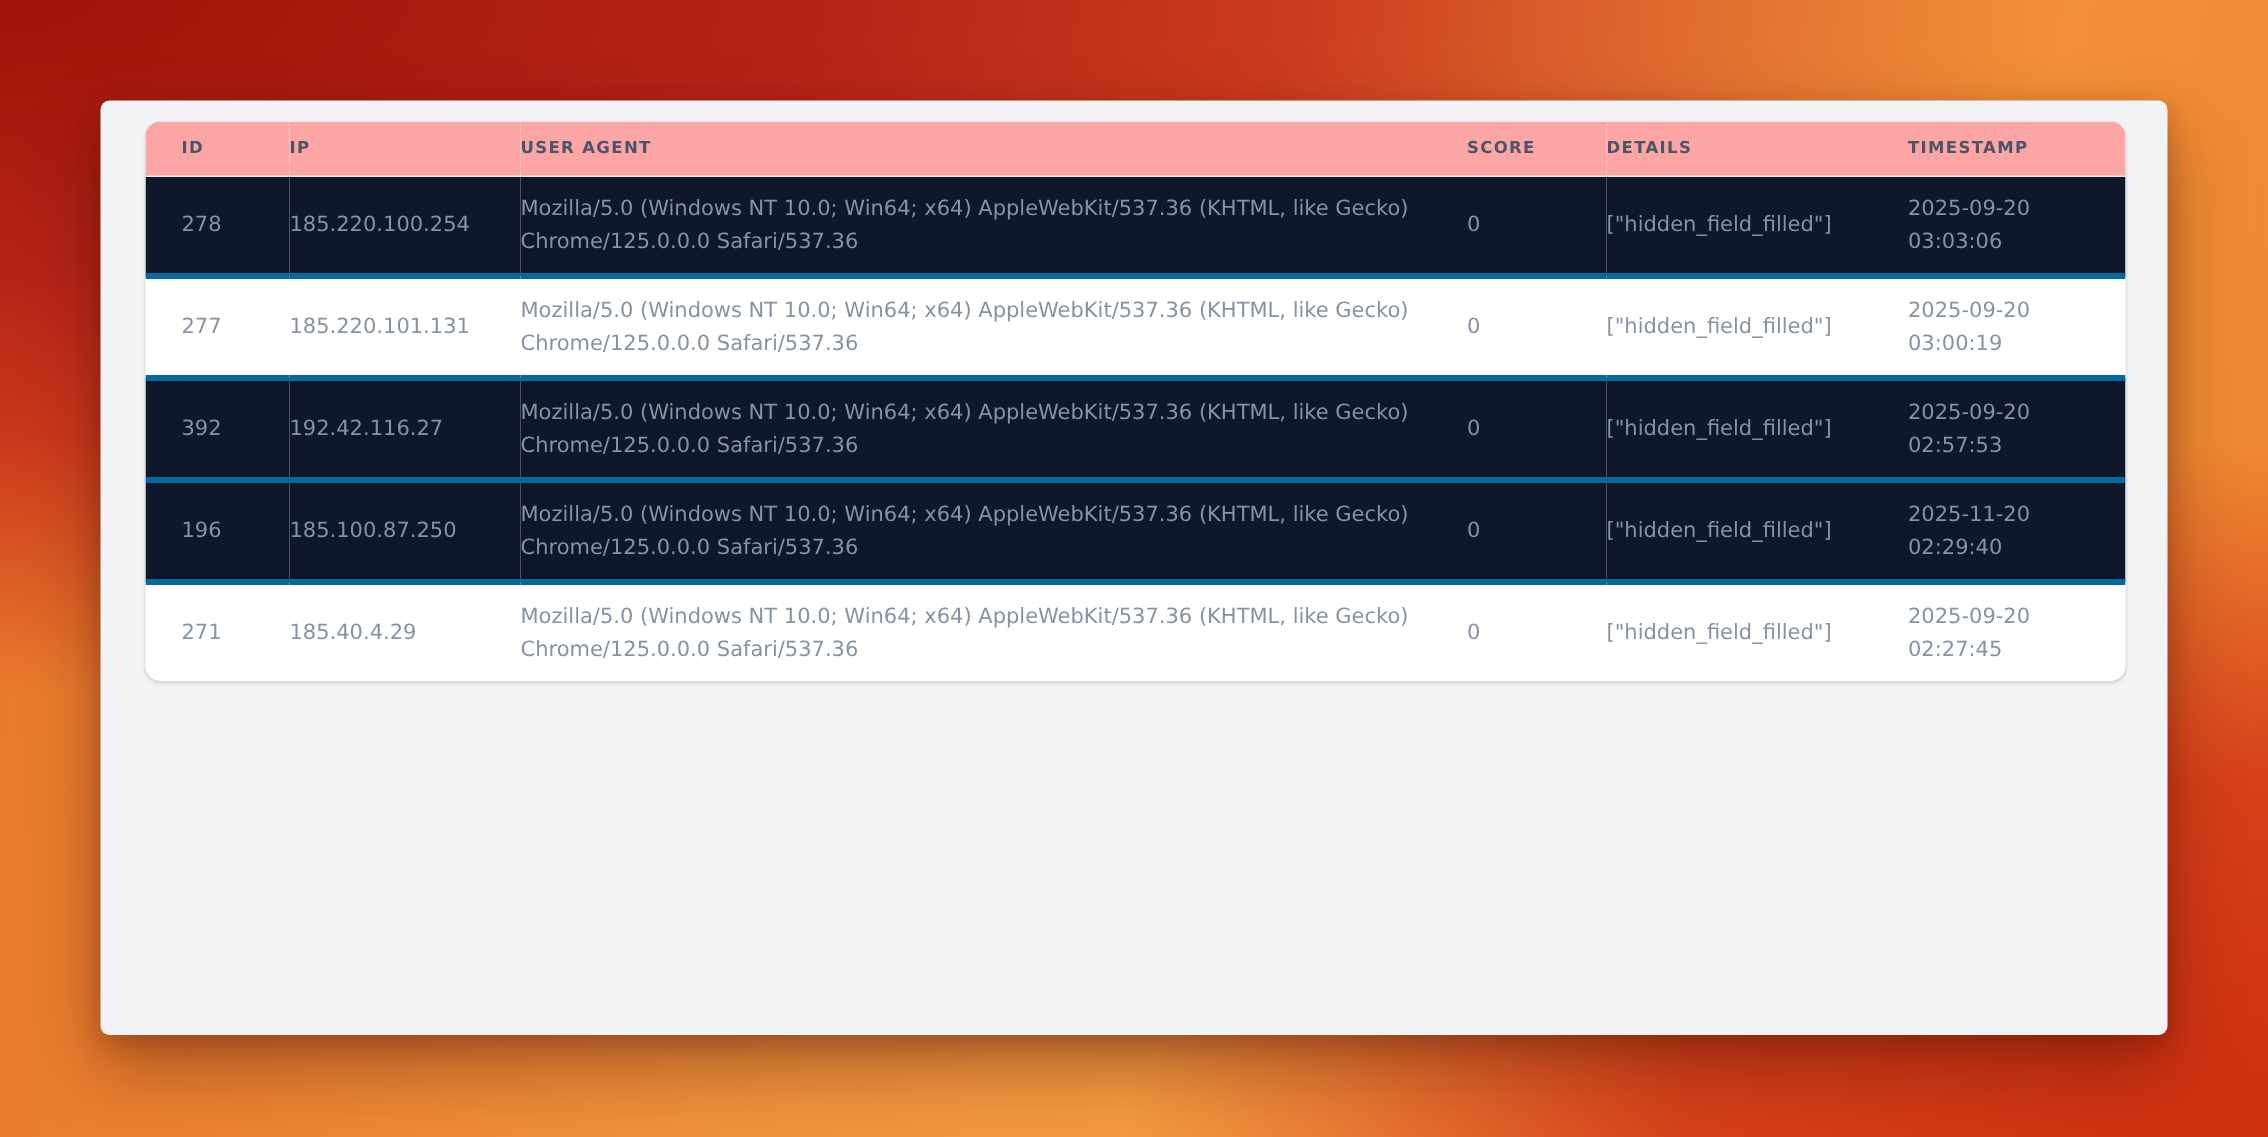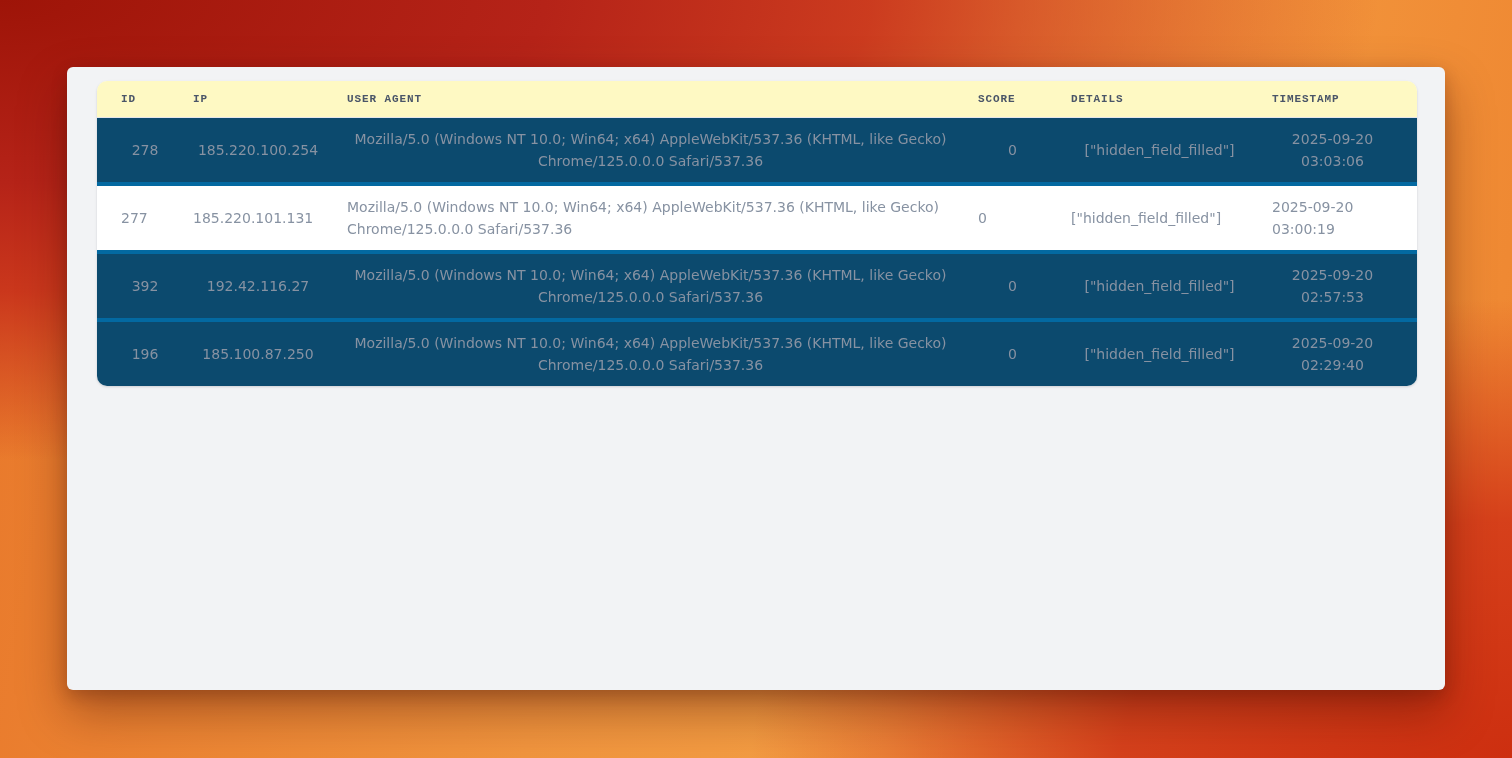--- a/index.html
+++ b/index.html
@@ -42,36 +42,35 @@
   }
   thead th {
     text-align: left;
     font-size: 11px;
     font-weight: 700;
     letter-spacing: 0.9px;
     text-transform: uppercase;
     color: #4a5568;
     padding: 11px 24px 11px 0;
     line-height: 14px;
-    background: #fef9c3;
+    background: #fca5a5;
     border-bottom: 1px solid #e4e6ea;
-    font-family: Liberation Mono, monospace;
   }
   th:first-child, td:first-child { padding-left: 24px; }
   tbody td {
     font-size: 14px;
     line-height: 22px;
     color: #8792a2;
     padding: 10px 24px 10px 0;
     vertical-align: middle;
     word-wrap: break-word;
   }
   tbody tr { border-top: 4px solid #0369a1; }
   tbody tr:first-child { border-top: none; }
-  tbody tr.stripe { background: #0c4a6e; text-align: center; }
+  tbody tr.stripe { background: #0f172a; }
 </style>
 </head>
 <body>
 
 <div class="panel">
 
   <div class="table-card">
     <table>
       <colgroup>
         <col style="width:96px">
@@ -115,18 +114,26 @@
           <td>0</td>
           <td>["hidden_field_filled"]</td>
           <td>2025-09-20 02:57:53</td>
         </tr>
         <tr class="stripe">
           <td>196</td>
           <td>185.100.87.250</td>
           <td>Mozilla/5.0 (Windows NT 10.0; Win64; x64) AppleWebKit/537.36 (KHTML, like Gecko) Chrome/125.0.0.0 Safari/537.36</td>
           <td>0</td>
           <td>["hidden_field_filled"]</td>
-          <td>2025-09-20 02:29:40</td>
+          <td>2025-11-20 02:29:40</td>
+        </tr>
+        <tr>
+          <td>271</td>
+          <td>185.40.4.29</td>
+          <td>Mozilla/5.0 (Windows NT 10.0; Win64; x64) AppleWebKit/537.36 (KHTML, like Gecko) Chrome/125.0.0.0 Safari/537.36</td>
+          <td>0</td>
+          <td>["hidden_field_filled"]</td>
+          <td>2025-09-20 02:27:45</td>
         </tr>
       </tbody>
     </table>
   </div>
 </div>
 
 </body></html>

